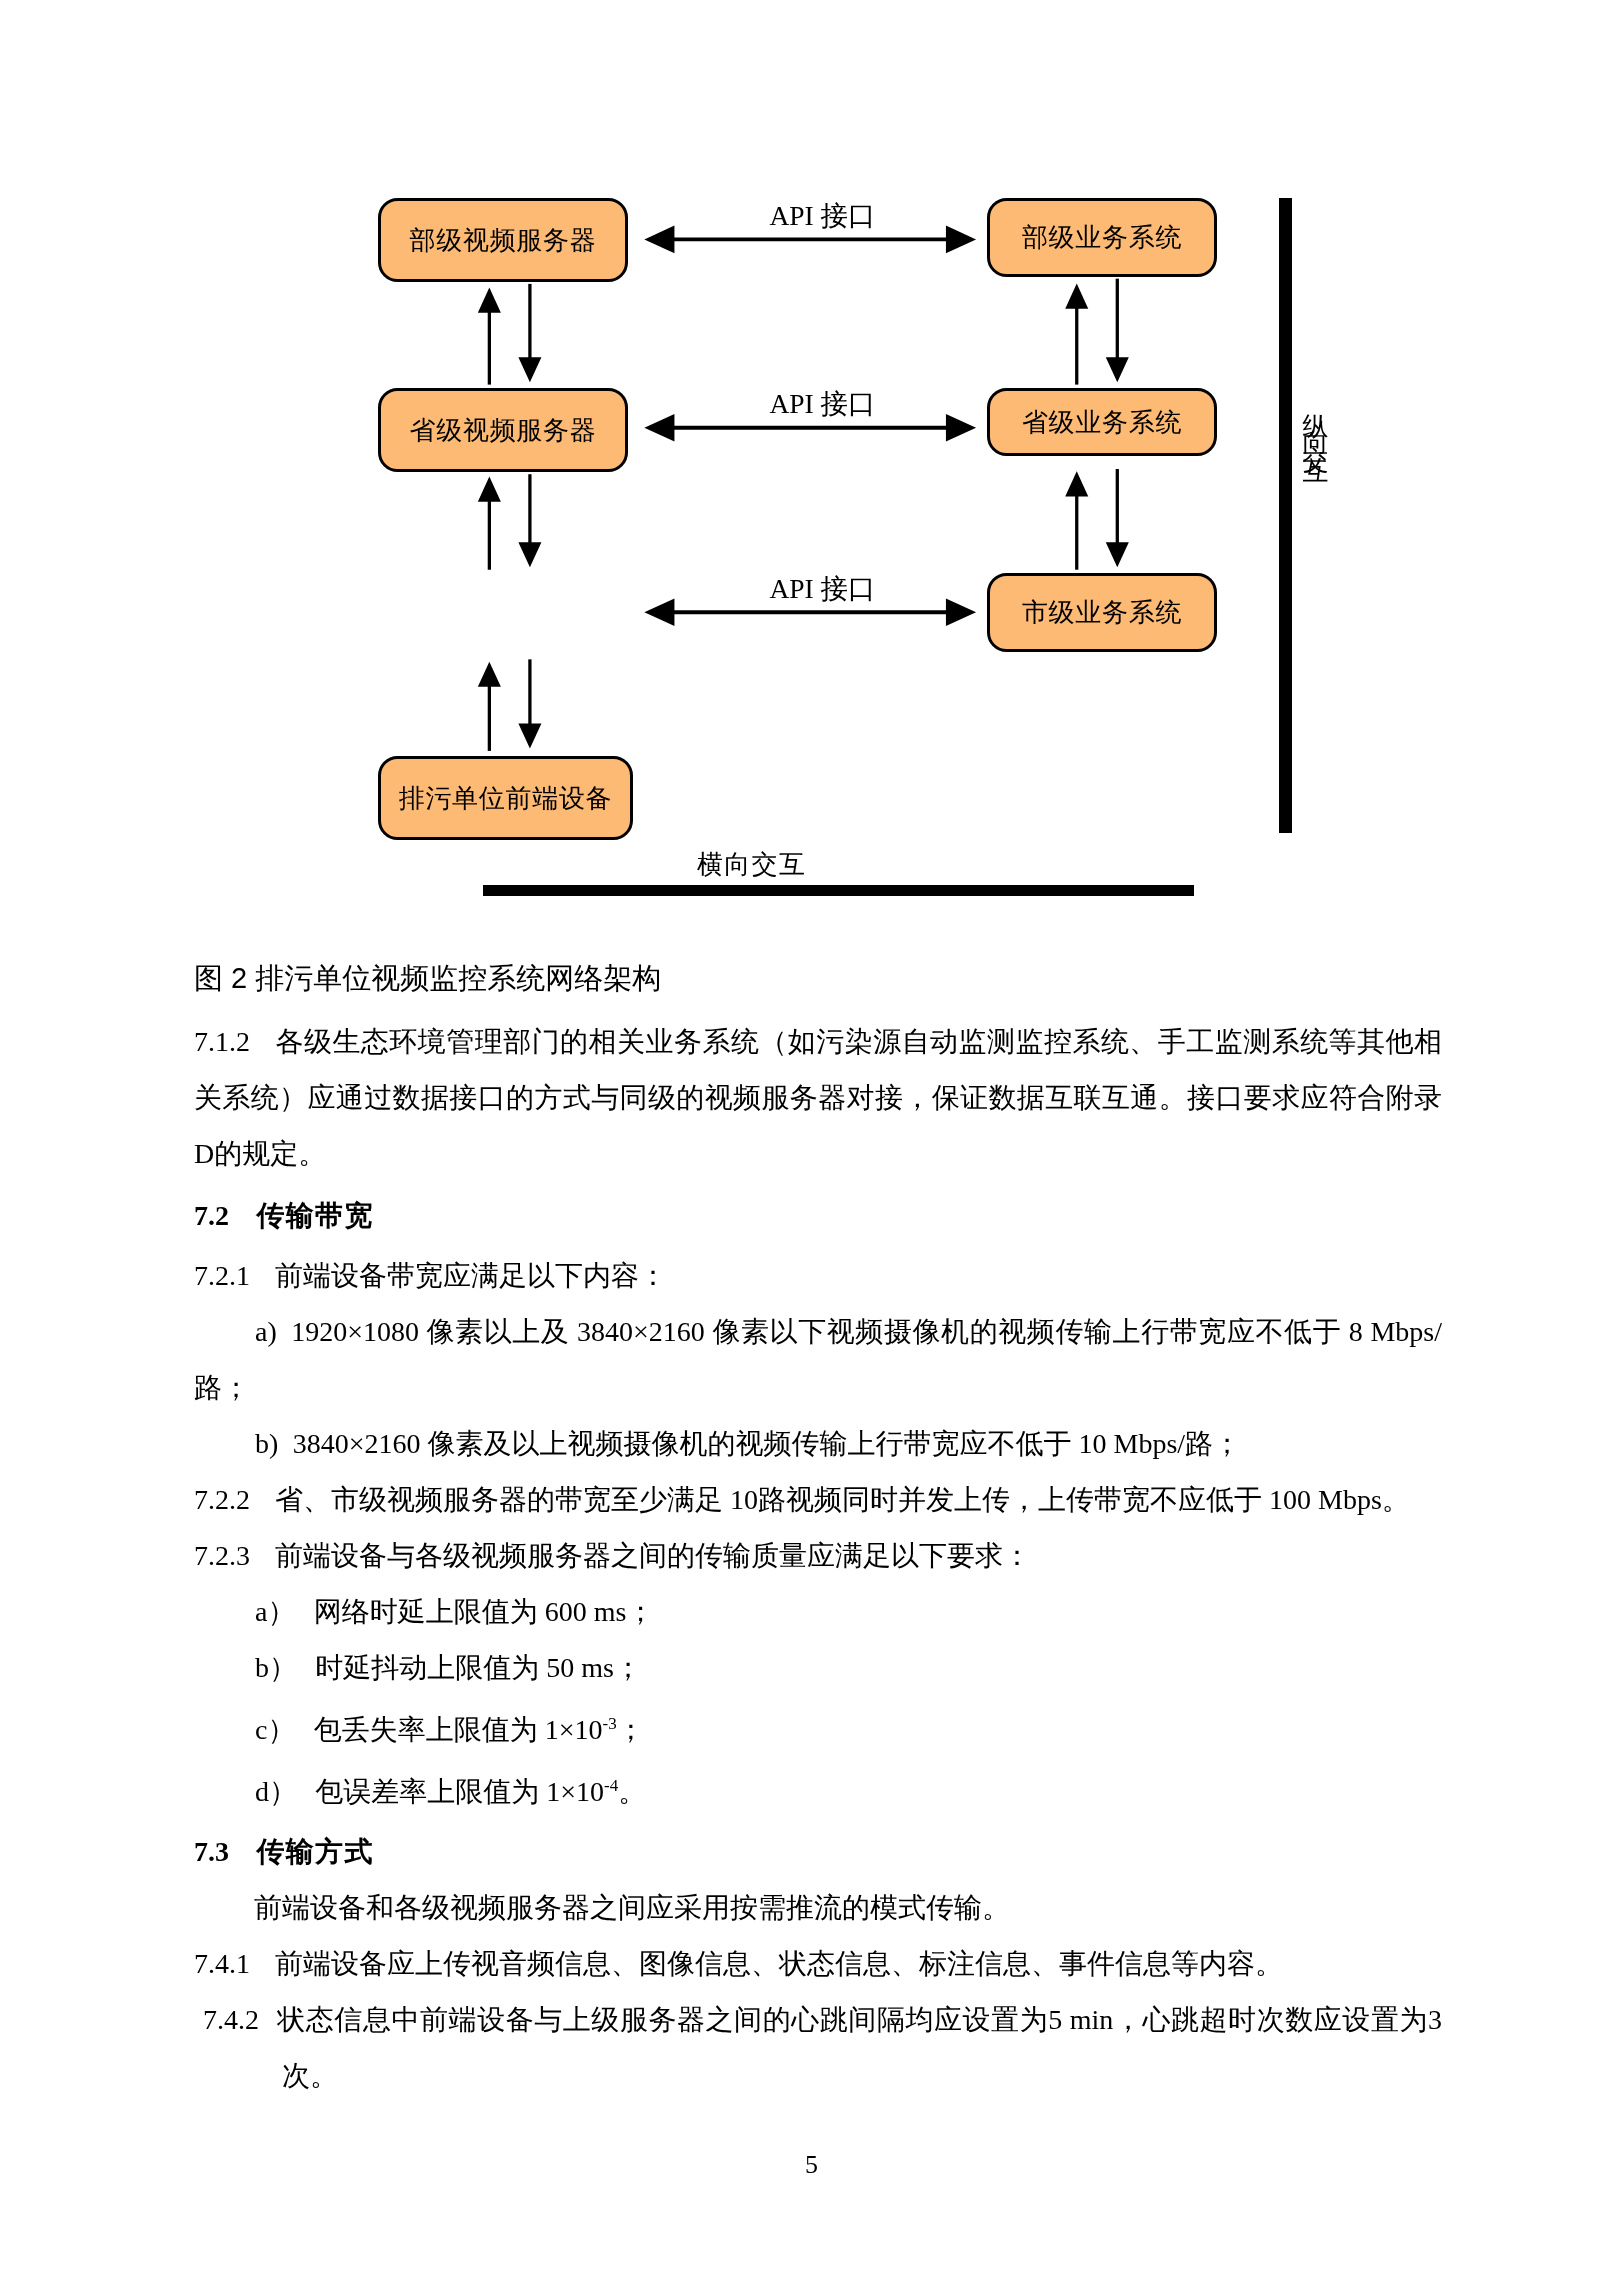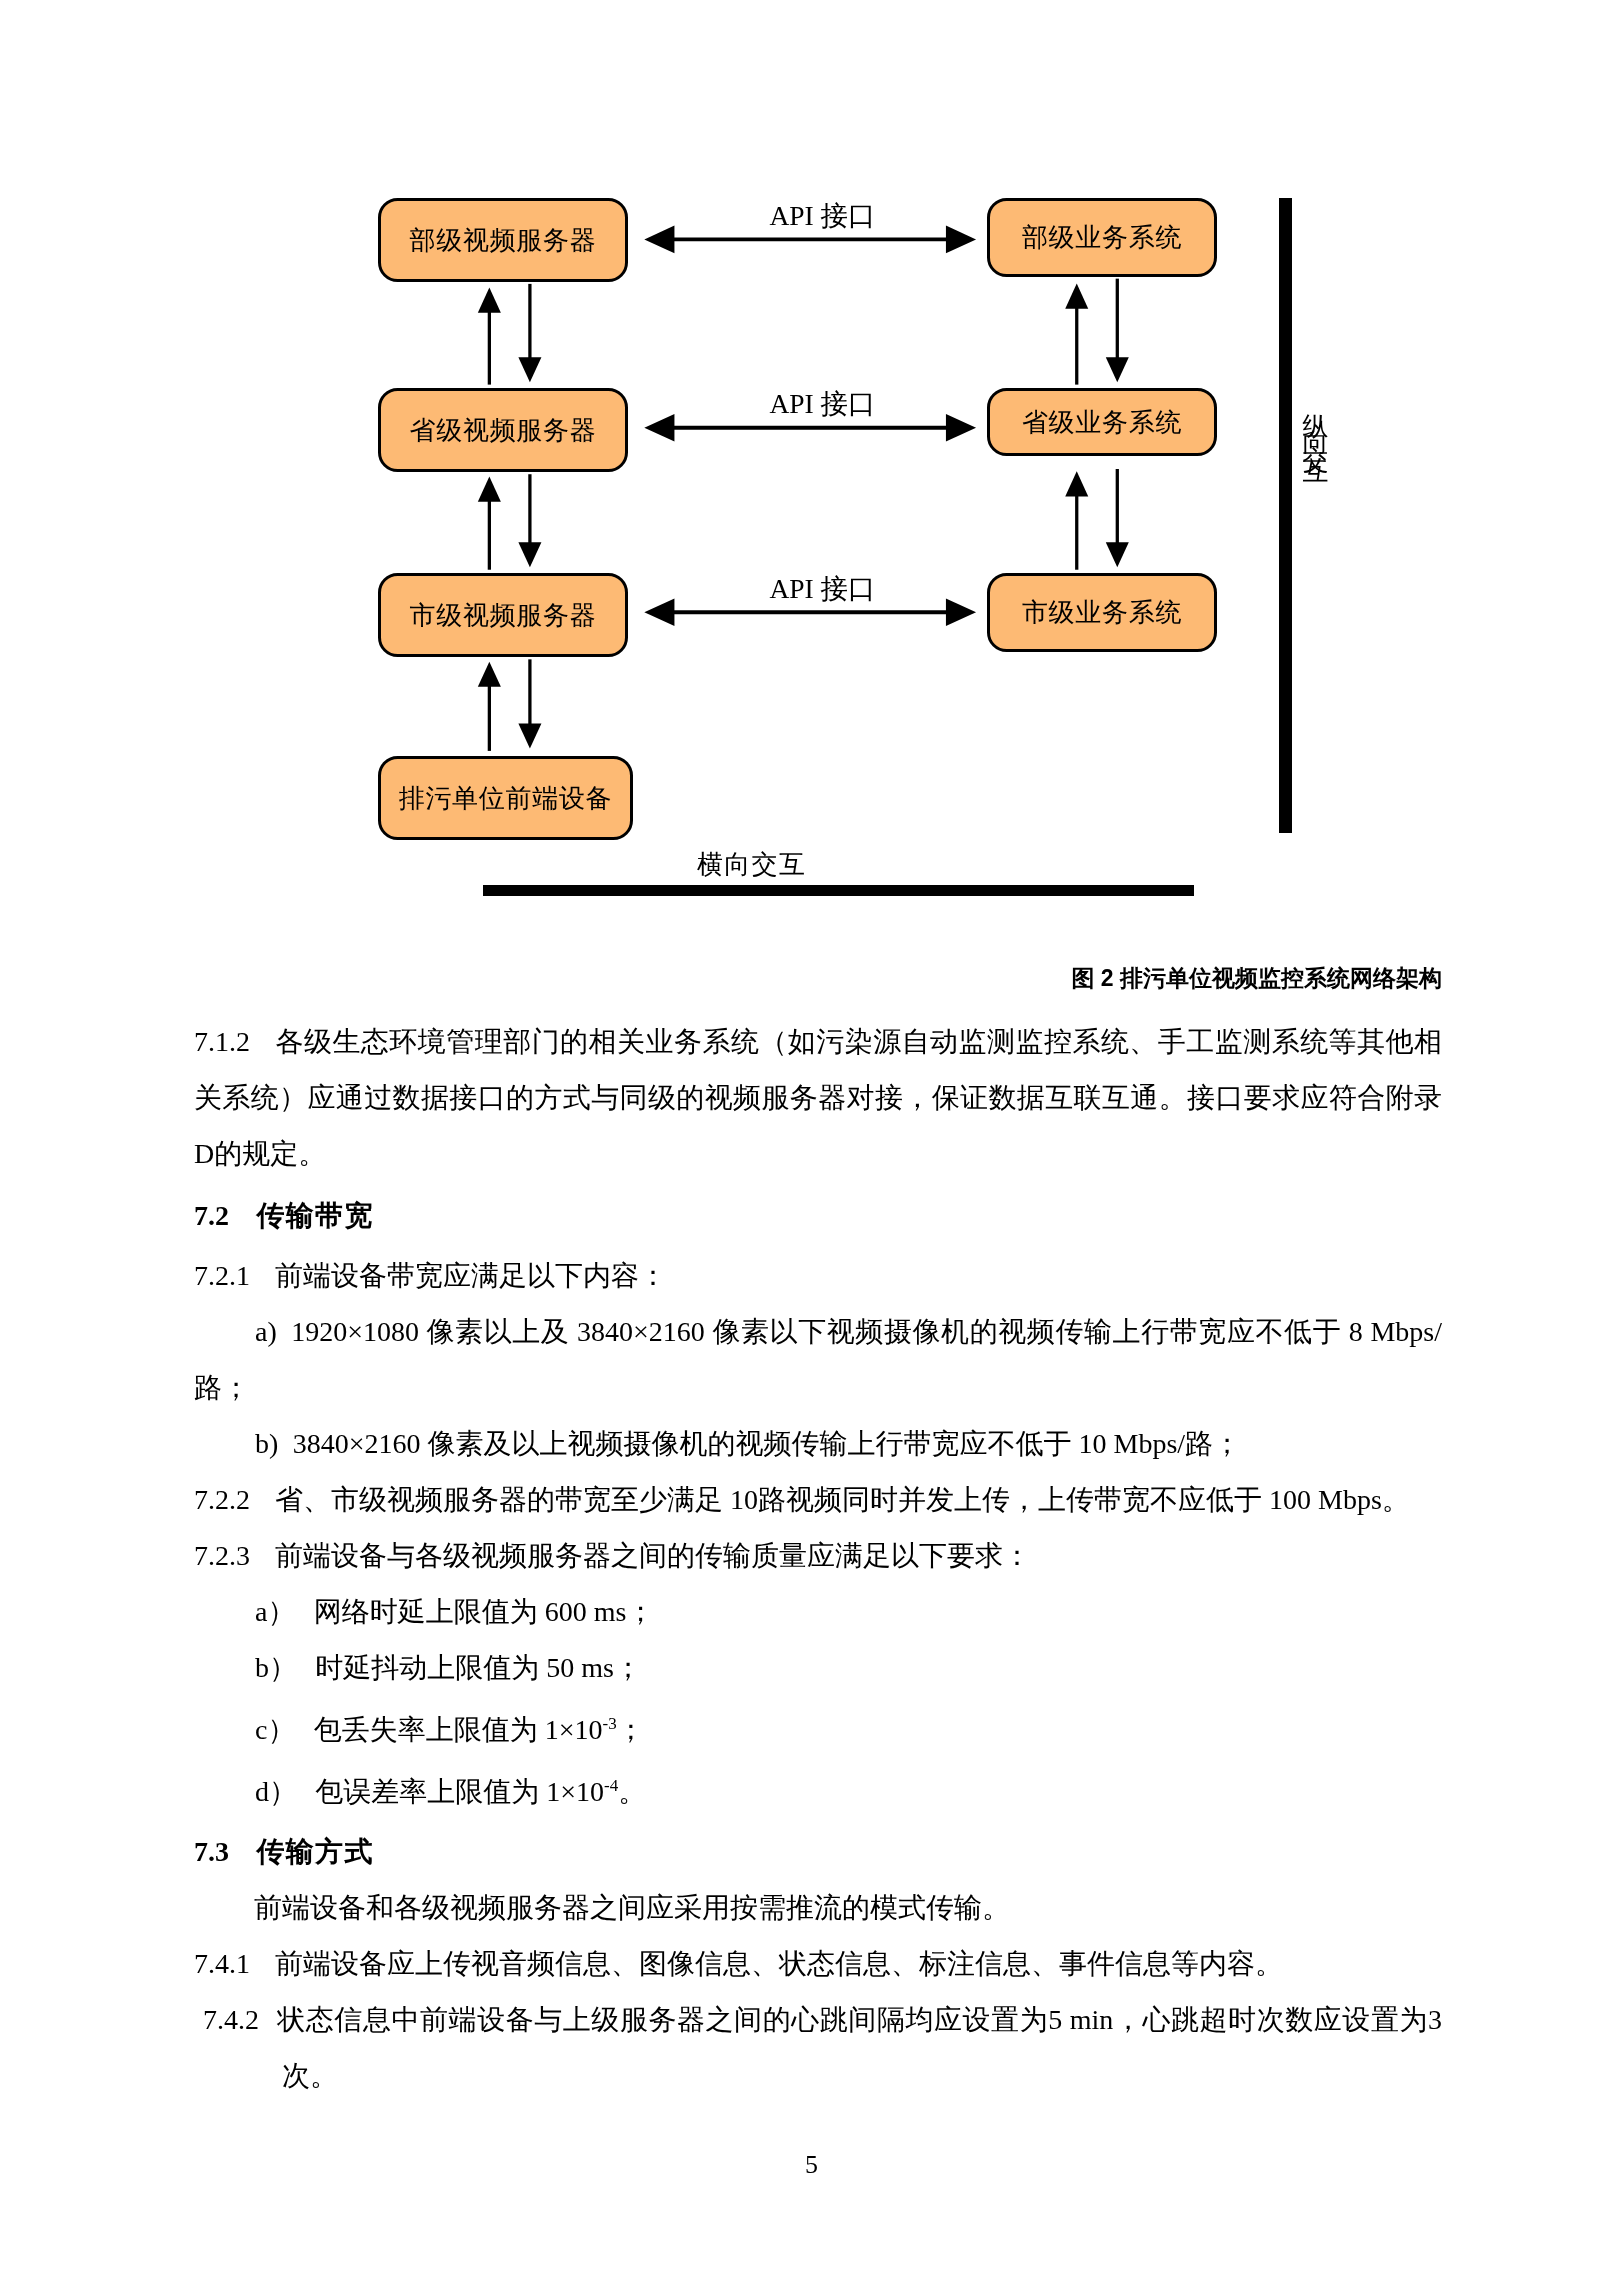--- a/index.html
+++ b/index.html
@@ -34,23 +34,23 @@
   .hlabel {
     position:absolute; left:697px; top:848px; width:259px;
     text-align:left; font-size:26px; line-height:34px; letter-spacing:1.3px;
   }
   .hbar { position:absolute; left:483px; top:885px; width:711px; height:11px; background:#000; }
 
   
   .flow { padding:0 181px 0 194px; }
   .spacer { height:950px; }
   .caption {
-    text-align:right;
+    text-align:left;
     font-family:"Liberation Sans","DejaVu Sans",sans-serif;
-    font-weight:bold; font-size:23px; line-height:56px; margin:0;
+    font-weight:normal; font-size:29px; line-height:56px; margin:0;
   }
   .para { font-size:28px; line-height:56px; text-align:justify; margin:0; }
   .num  { margin-right:25px; }
   .hd   { font-size:28px; line-height:56px; font-weight:bold; margin:0; }
   .hd .hd-num { font-family:"Liberation Serif","DejaVu Serif",serif; }
   .hd .hd-title { font-family:"Liberation Sans","DejaVu Sans",sans-serif; margin-left:27.5px; letter-spacing:1.3px; }
   .mt12 { margin-top:7.9px; }
   .mt10 { margin-top:6.5px; }
   .mt5  { margin-top:3.3px; }
   .item1 { text-indent:61px; }
@@ -95,21 +95,20 @@
       <line x1="1646" y1="588" x2="1646" y2="442" stroke="#000" stroke-width="5" marker-end="url(#ah)"></line>
       <line x1="1708" y1="426" x2="1708" y2="576" stroke="#000" stroke-width="5" marker-end="url(#ah)"></line>
       <line x1="1646" y1="871" x2="1646" y2="729" stroke="#000" stroke-width="5" marker-end="url(#ah)"></line>
       <line x1="1708" y1="717" x2="1708" y2="859" stroke="#000" stroke-width="5" marker-end="url(#ah)"></line>
     </svg>
 
     <div class="dbox" style="left:378px; top:198px; width:250px; height:84px">部级视频服务器</div>
     <div class="dbox" style="left:987px; top:198px; width:230px; height:79px">部级业务系统</div>
     <div class="dbox" style="left:378px; top:388px; width:250px; height:84px">省级视频服务器</div>
     <div class="dbox" style="left:987px; top:388px; width:230px; height:68px">省级业务系统</div>
-    <div class="dbox" style="left:378px; top:573px; width:250px; height:84px">市级视频服务器</div>
     <div class="dbox" style="left:987px; top:573px; width:230px; height:79px">市级业务系统</div>
     <div class="dbox" style="left:378px; top:756px; width:255px; height:84px">排污单位前端设备</div>
 
     <div class="api-label" style="left:718px; top:199px">API 接口</div>
     <div class="api-label" style="left:718px; top:387px">API 接口</div>
     <div class="api-label" style="left:718px; top:572px">API 接口</div>
 
     <div class="vbar"></div>
     <div class="vlabel">纵向交互</div>
     <div class="hlabel">横向交互</div>

